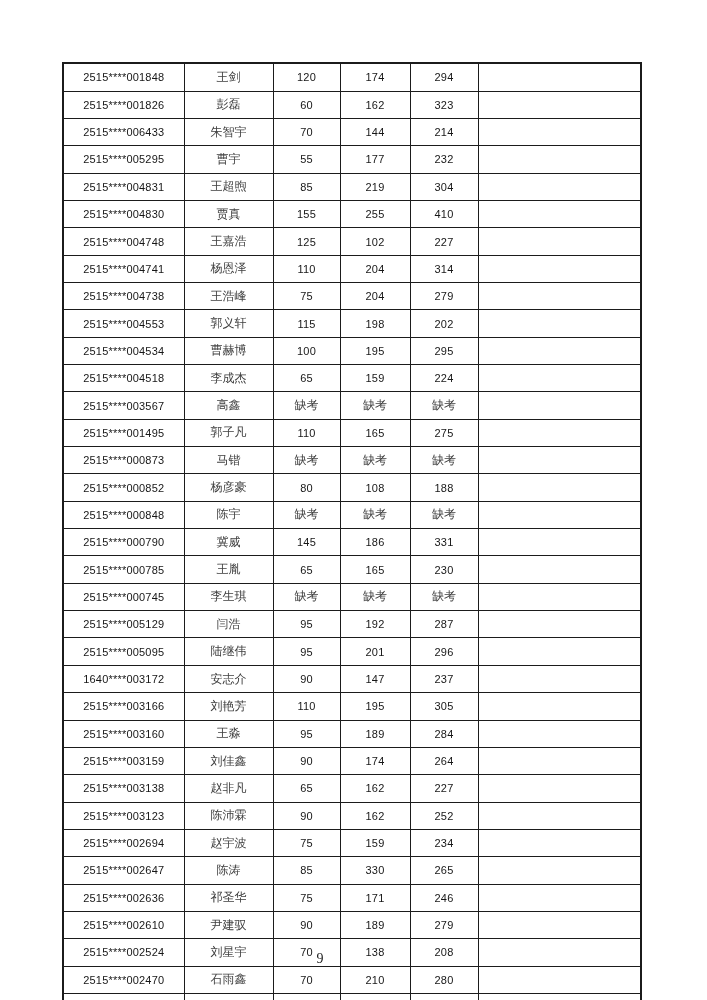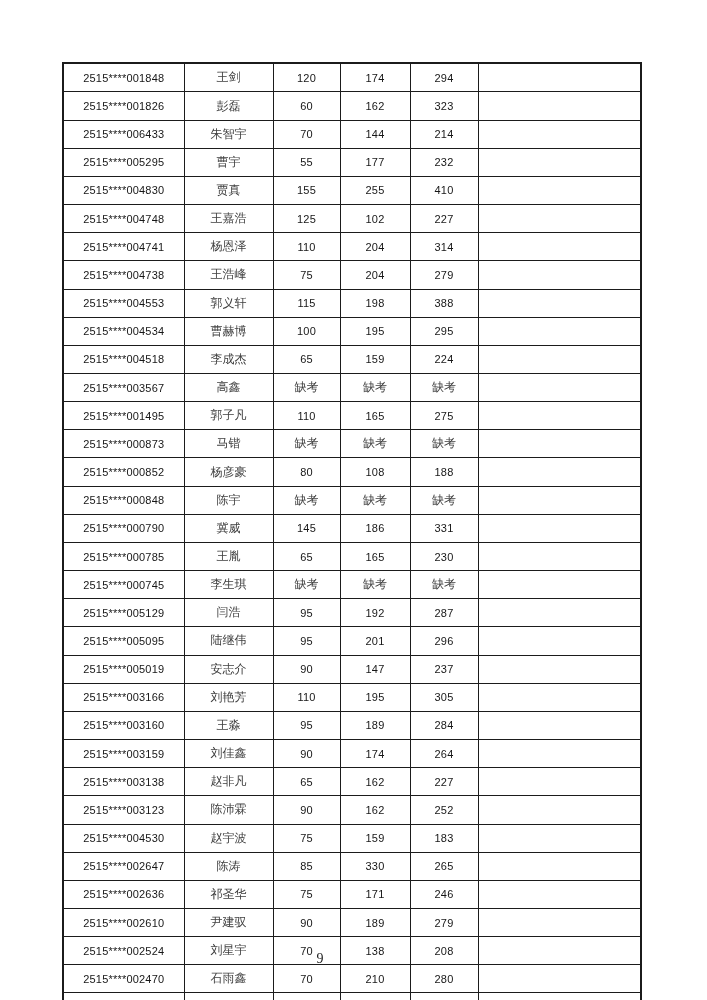--- a/index.html
+++ b/index.html
@@ -102,20 +102,28 @@
         </tr>
         <tr>
           <td class="num">2515****005295</td>
           <td class="cjk">曹宇</td>
           <td class="num">55</td>
           <td class="num">177</td>
           <td class="num">232</td>
           <td class="num"></td>
         </tr>
         <tr>
+          <td class="num">2515****004831</td>
+          <td class="cjk">王超煦</td>
+          <td class="num">85</td>
+          <td class="num">219</td>
+          <td class="num">304</td>
+          <td class="num"></td>
+        </tr>
+        <tr>
           <td class="num">2515****004830</td>
           <td class="cjk">贾真</td>
           <td class="num">155</td>
           <td class="num">255</td>
           <td class="num">410</td>
           <td class="num"></td>
         </tr>
         <tr>
           <td class="num">2515****004748</td>
           <td class="cjk">王嘉浩</td>
@@ -138,21 +146,21 @@
           <td class="num">75</td>
           <td class="num">204</td>
           <td class="num">279</td>
           <td class="num"></td>
         </tr>
         <tr>
           <td class="num">2515****004553</td>
           <td class="cjk">郭义轩</td>
           <td class="num">115</td>
           <td class="num">198</td>
-          <td class="num">388</td>
+          <td class="num">202</td>
           <td class="num"></td>
         </tr>
         <tr>
           <td class="num">2515****004534</td>
           <td class="cjk">曹赫博</td>
           <td class="num">100</td>
           <td class="num">195</td>
           <td class="num">295</td>
           <td class="num"></td>
         </tr>
@@ -238,21 +246,21 @@
         </tr>
         <tr>
           <td class="num">2515****005095</td>
           <td class="cjk">陆继伟</td>
           <td class="num">95</td>
           <td class="num">201</td>
           <td class="num">296</td>
           <td class="num"></td>
         </tr>
         <tr>
-          <td class="num">2515****005019</td>
+          <td class="num">1640****003172</td>
           <td class="cjk">安志介</td>
           <td class="num">90</td>
           <td class="num">147</td>
           <td class="num">237</td>
           <td class="num"></td>
         </tr>
         <tr>
           <td class="num">2515****003166</td>
           <td class="cjk">刘艳芳</td>
           <td class="num">110</td>
@@ -286,25 +294,25 @@
         </tr>
         <tr>
           <td class="num">2515****003123</td>
           <td class="cjk">陈沛霖</td>
           <td class="num">90</td>
           <td class="num">162</td>
           <td class="num">252</td>
           <td class="num"></td>
         </tr>
         <tr>
-          <td class="num">2515****004530</td>
+          <td class="num">2515****002694</td>
           <td class="cjk">赵宇波</td>
           <td class="num">75</td>
           <td class="num">159</td>
-          <td class="num">183</td>
+          <td class="num">234</td>
           <td class="num"></td>
         </tr>
         <tr>
           <td class="num">2515****002647</td>
           <td class="cjk">陈涛</td>
           <td class="num">85</td>
           <td class="num">330</td>
           <td class="num">265</td>
           <td class="num"></td>
         </tr>

